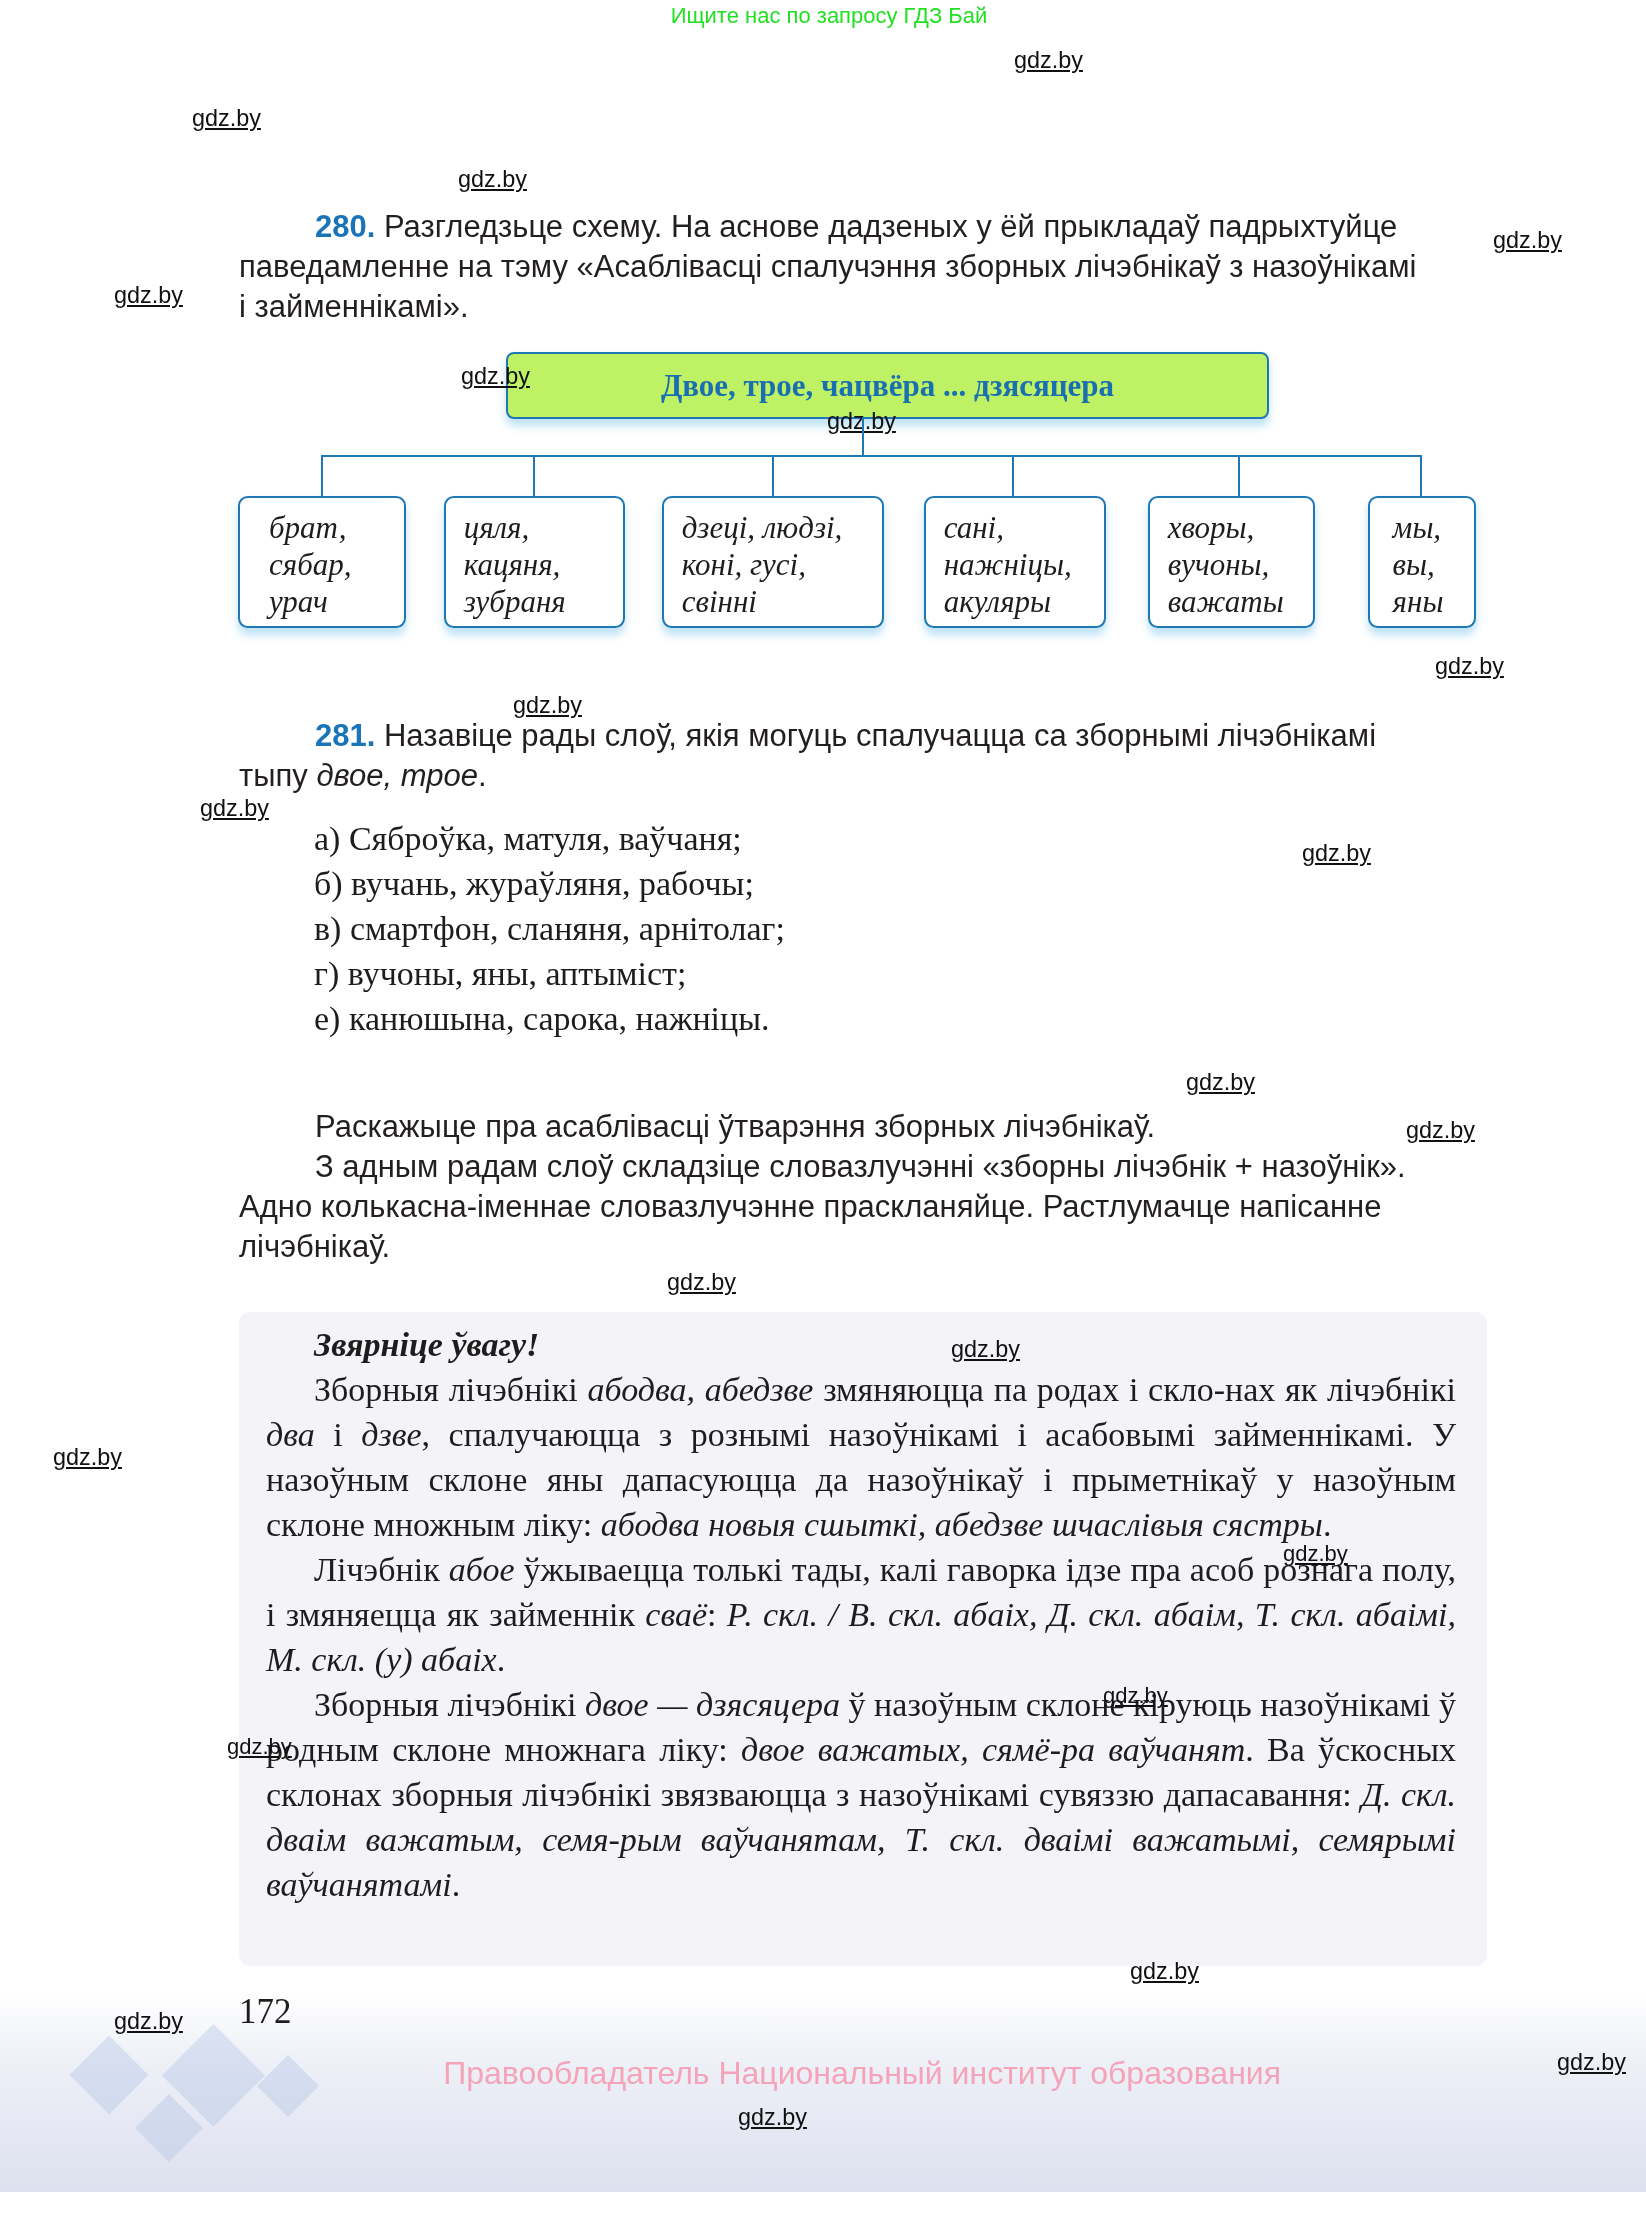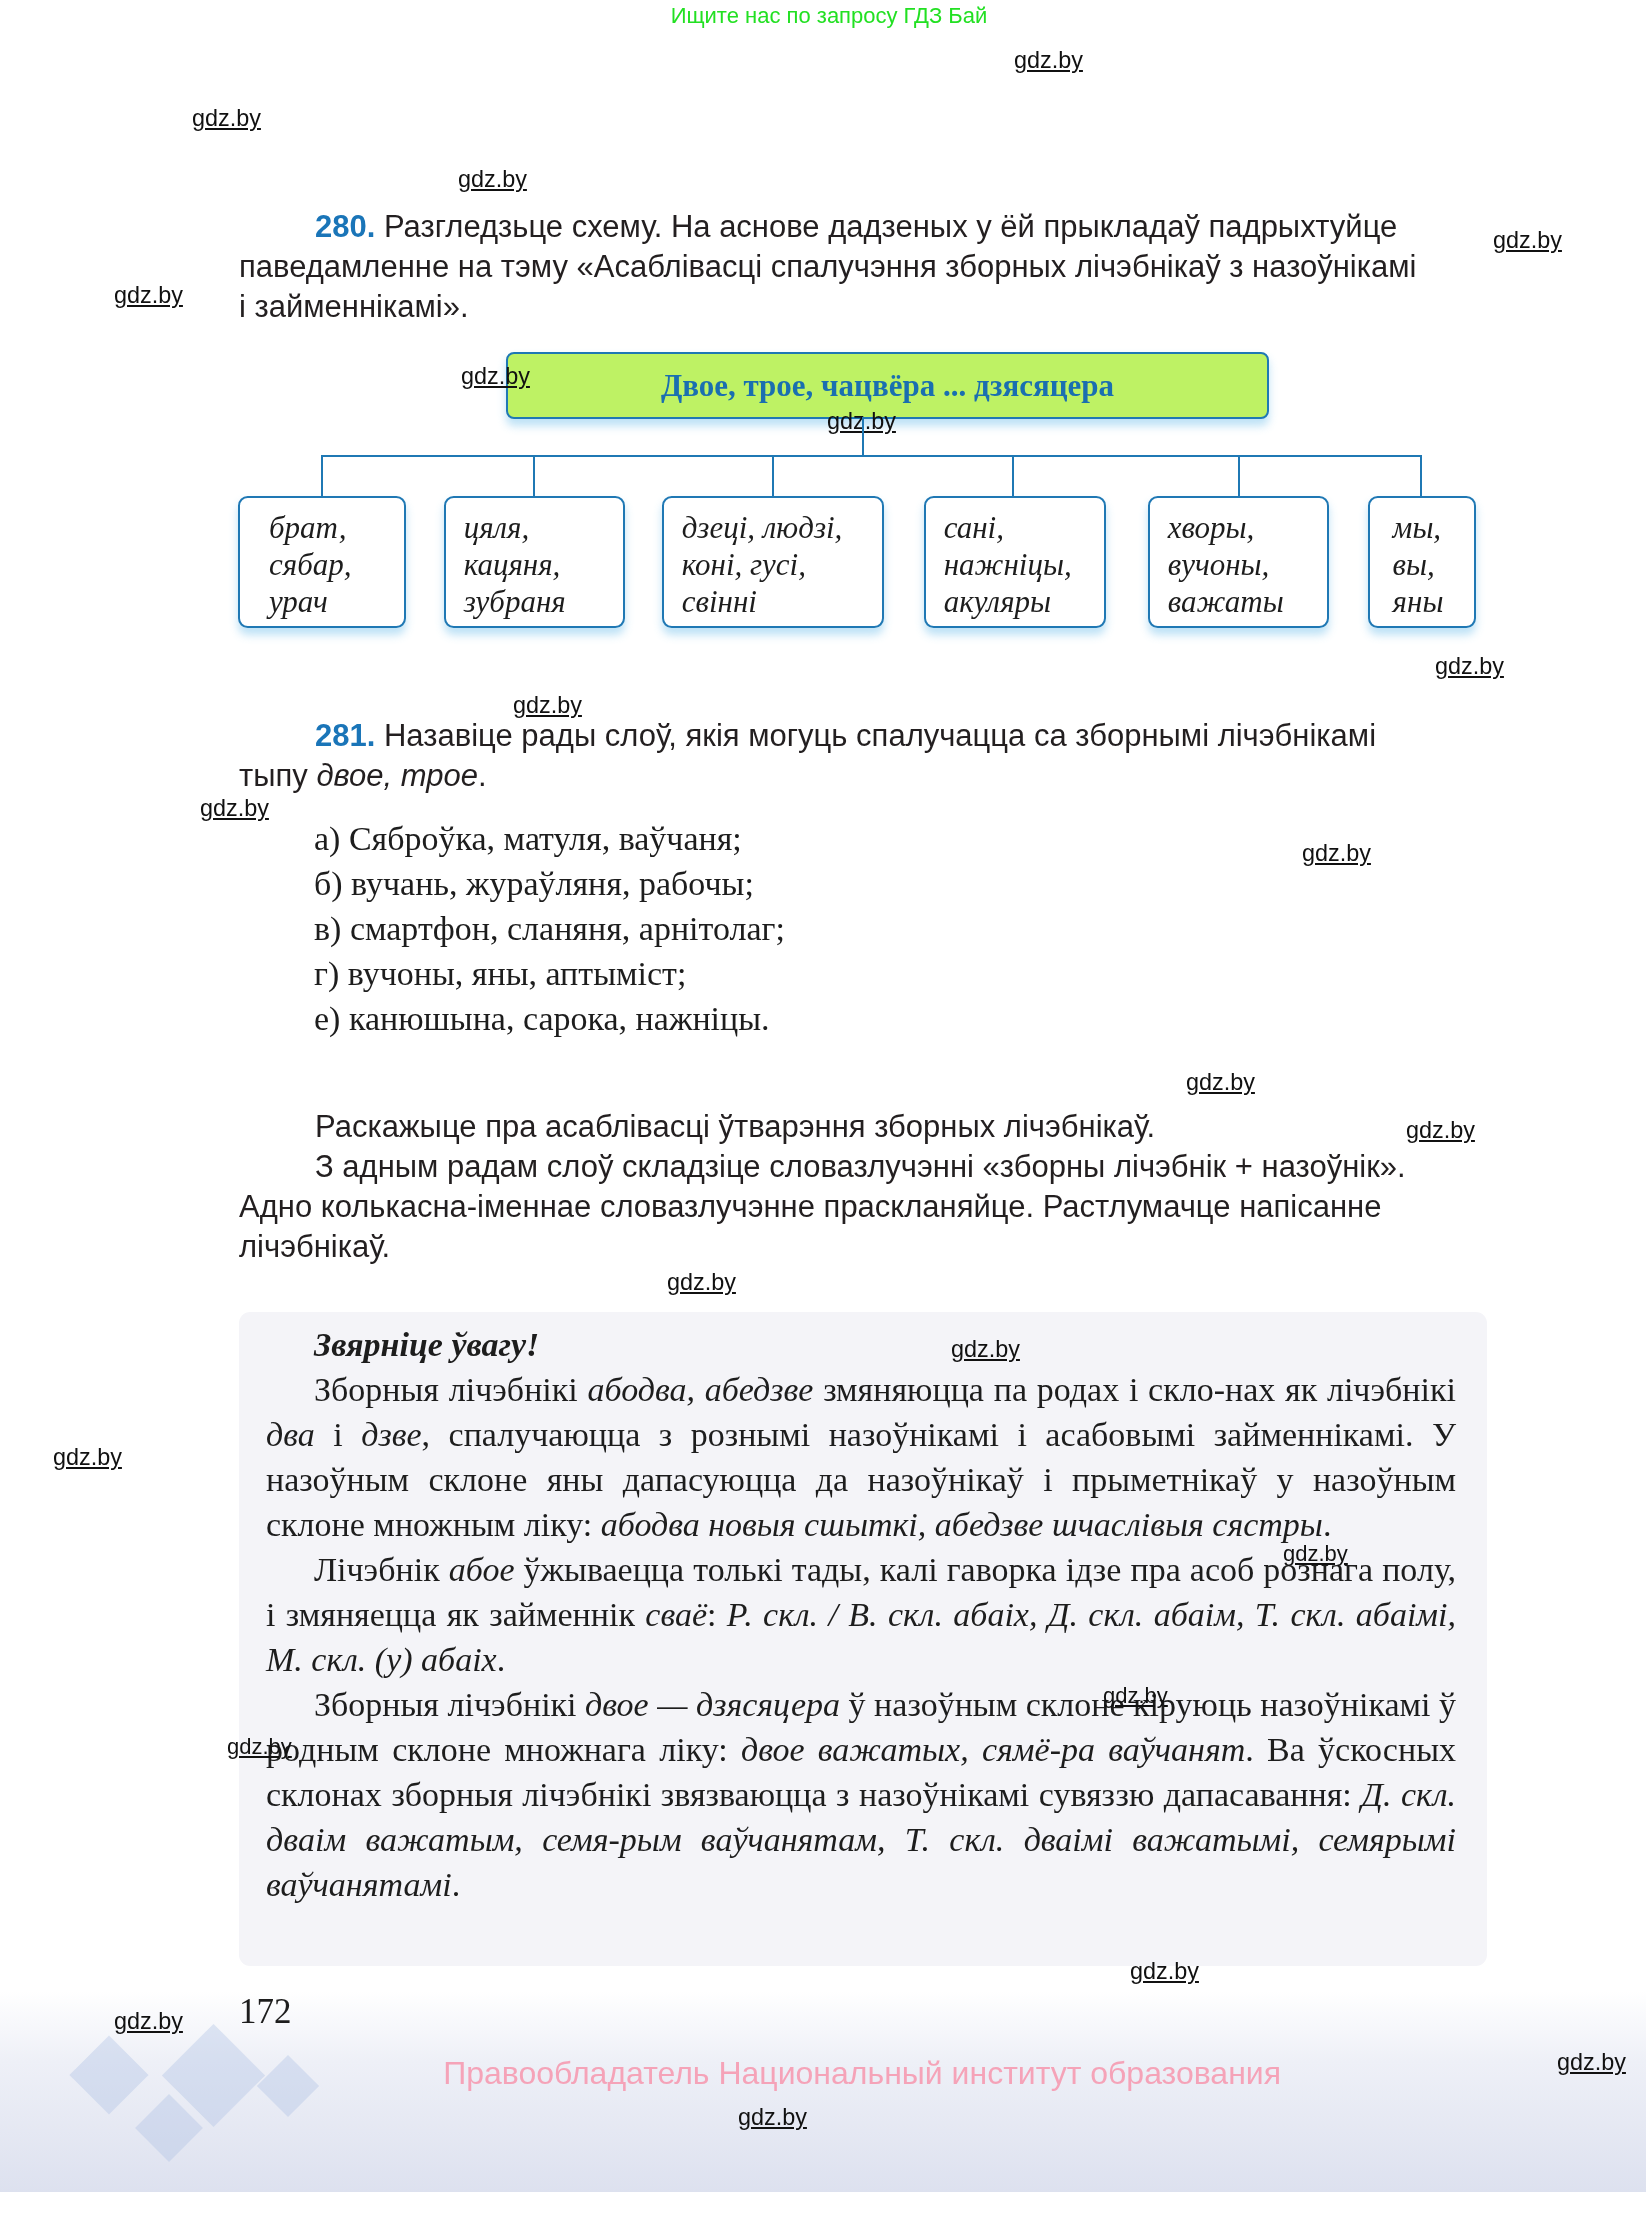--- a/index.html
+++ b/index.html
@@ -111,21 +111,21 @@
 <div class="abs leaf" style="left:662px;width:222px;padding-left:17.7px">
   <div>дзеці, людзі,</div>
     <div>коні, гусі,</div>
     <div>свінні</div>
 </div>
 <div class="abs leaf" style="left:924px;width:182px;padding-left:17.7px">
   <div>сані,</div>
     <div>нажніцы,</div>
     <div>акуляры</div>
 </div>
-<div class="abs leaf" style="left:1148px;width:181px;padding-left:17.7px">
+<div class="abs leaf" style="left:1148px;width:167px;padding-left:17.7px">
   <div>хворы,</div>
     <div>вучоны,</div>
     <div>важаты</div>
 </div>
 <div class="abs leaf" style="left:1368px;width:108px;padding-left:22.6px">
   <div>мы,</div>
     <div>вы,</div>
     <div>яны</div>
 </div>
 

